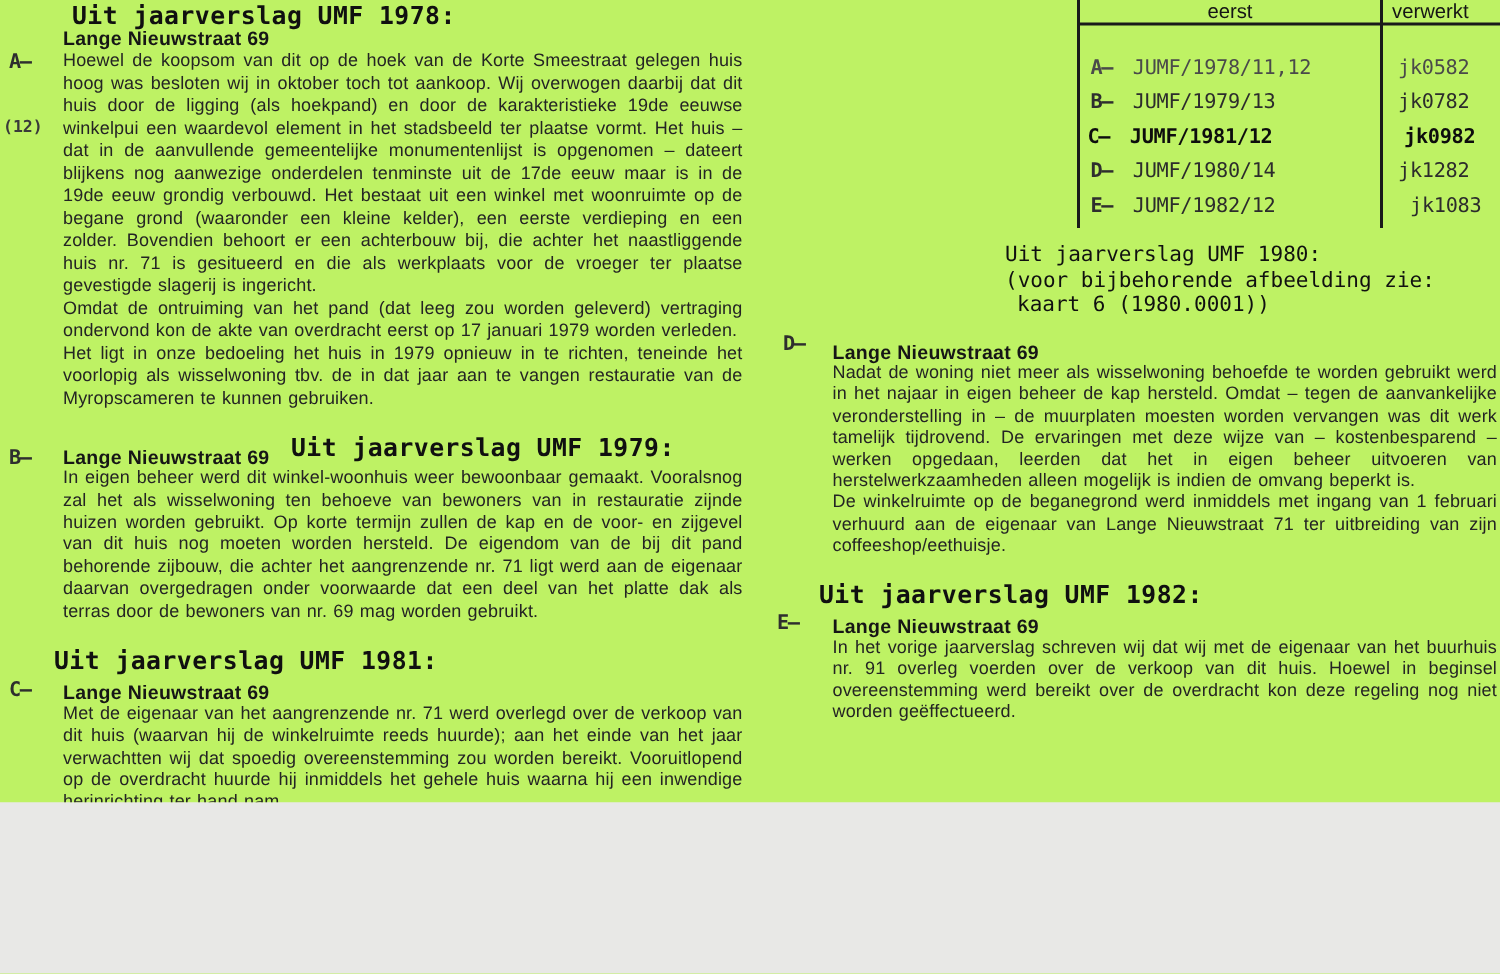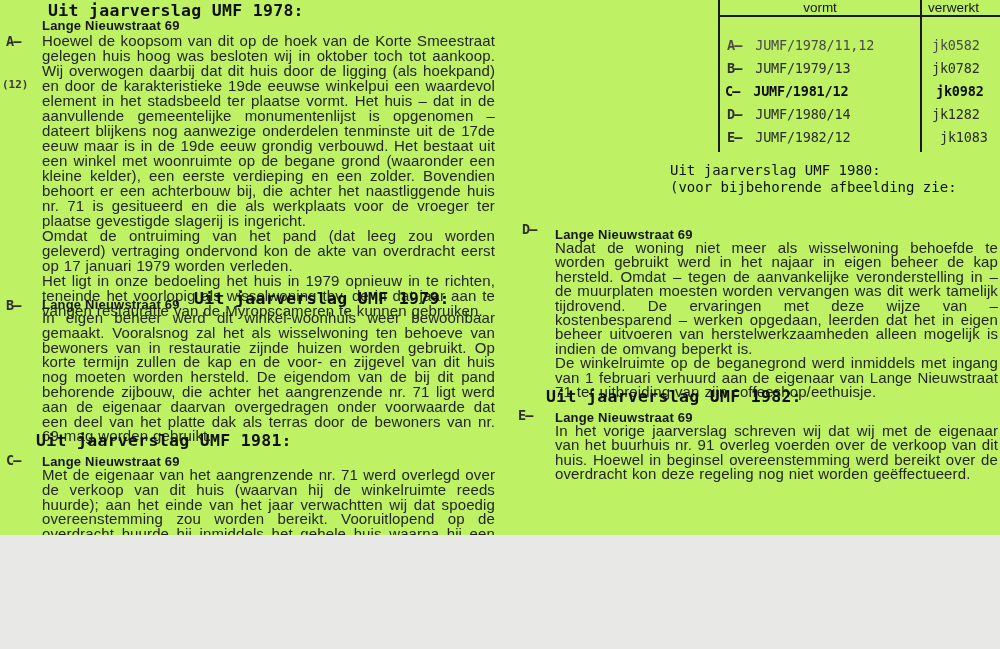--- a/index.html
+++ b/index.html
@@ -8,21 +8,21 @@
     background:#bef264;color:#1f1f1f;overflow:hidden;
     font-family:"Liberation Sans",sans-serif;
   }
   .abs{position:absolute;}
   
   .tw{font-family:"DejaVu Sans Mono","Liberation Mono",monospace;color:#101010;white-space:nowrap;}
   .h-big{font-size:16.5px;font-weight:700;letter-spacing:0.3px;}
   .h-med{font-size:14px;font-weight:400;line-height:16.5px;}
   
   .body-text{
-    font-size:15px;line-height:15.0px;text-align:justify;
+    font-size:12px;line-height:15.0px;text-align:justify;
     letter-spacing:0.12px;word-spacing:0.6px;color:#242424;
   }
   .body-text p{margin:0;}
   .lh-b{line-height:14.8px;}
   .lh-d{line-height:14.4px;}
   .street-label{font-size:13px;font-weight:700;color:#161616;letter-spacing:0.2px;white-space:nowrap;}
   .marker{font-family:"DejaVu Sans Mono","Liberation Mono",monospace;font-size:13.5px;font-weight:700;color:#2e2e2e;white-space:nowrap;letter-spacing:-1px;}
   .marker-note{font-family:"DejaVu Sans Mono","Liberation Mono",monospace;font-size:11px;font-weight:700;color:#3a3a3a;}
   
   .tline{background:#1a1a1a;}
@@ -67,21 +67,21 @@
 
   <div class="abs body-text lh-b" style="left:42px;top:468px;width:453px;">
     <p>Met de eigenaar van het aangrenzende nr. 71 werd overlegd over de verkoop van dit huis (waarvan hij de winkelruimte reeds huurde); aan het einde van het jaar verwachtten wij dat spoedig overeenstemming zou worden bereikt. Vooruitlopend op de overdracht huurde hij inmiddels het gehele huis waarna hij een inwendige herinrichting ter hand nam.</p>
   </div>
 
   <div>
     <div class="abs tline" style="left:718px;top:0;width:2px;height:152px;"></div>
     <div class="abs tline" style="left:920px;top:0;width:2px;height:152px;"></div>
     <div class="abs tline" style="left:718px;top:15px;width:282px;height:2px;"></div>
 
-    <div class="abs th-cell" style="left:720px;top:0;width:200px;text-align:center;">vormt</div>
+    <div class="abs th-cell" style="left:720px;top:0;width:200px;text-align:center;">eerst</div>
     <div class="abs th-cell" style="left:928px;top:0;">verwerkt</div>
 
     <div class="abs trow-cell row-faded" style="left:727px;top:37px;">
       <span class="marker">A—</span>
       <span style="margin-left:6px;">JUMF/1978/11,12</span>
     </div>
     <div class="abs trow-cell row-faded" style="left:932px;top:37px;text-align:center;">jk0582</div>
 
     <div class="abs trow-cell" style="left:727px;top:60px;">
       <span class="marker">B—</span>
@@ -104,20 +104,21 @@
     <div class="abs trow-cell" style="left:727px;top:129px;">
       <span class="marker">E—</span>
       <span style="margin-left:6px;">JUMF/1982/12</span>
     </div>
     <div class="abs trow-cell" style="left:940px;top:129px;">jk1083</div>
   </div>
 
   <div class="abs tw h-med" style="left:670px;top:162px;">
     <div>Uit jaarverslag UMF 1980:</div>
     <div>(voor bijbehorende afbeelding zie:</div>
+    <div style="padding-left:8px;">kaart 6 (1980.0001))</div>
   </div>
 
   <div class="abs marker" style="left:522px;top:221px;">D—</div>
   <div class="abs street-label" style="left:555px;top:227px;">Lange Nieuwstraat 69</div>
 
   <div class="abs body-text lh-d" style="left:555px;top:241px;width:443px;">
     <p>Nadat de woning niet meer als wisselwoning behoefde te worden gebruikt werd in het najaar in eigen beheer de kap hersteld. Omdat – tegen de aanvankelijke veronderstelling in – de muurplaten moesten worden vervangen was dit werk tamelijk tijdrovend. De ervaringen met deze wijze van – kostenbesparend – werken opgedaan, leerden dat het in eigen beheer uitvoeren van herstelwerkzaamheden alleen mogelijk is indien de omvang beperkt is.</p>
     <p>De winkelruimte op de beganegrond werd inmiddels met ingang van 1 februari verhuurd aan de eigenaar van Lange Nieuwstraat 71 ter uitbreiding van zijn coffeeshop/eethuisje.</p>
   </div>
 

